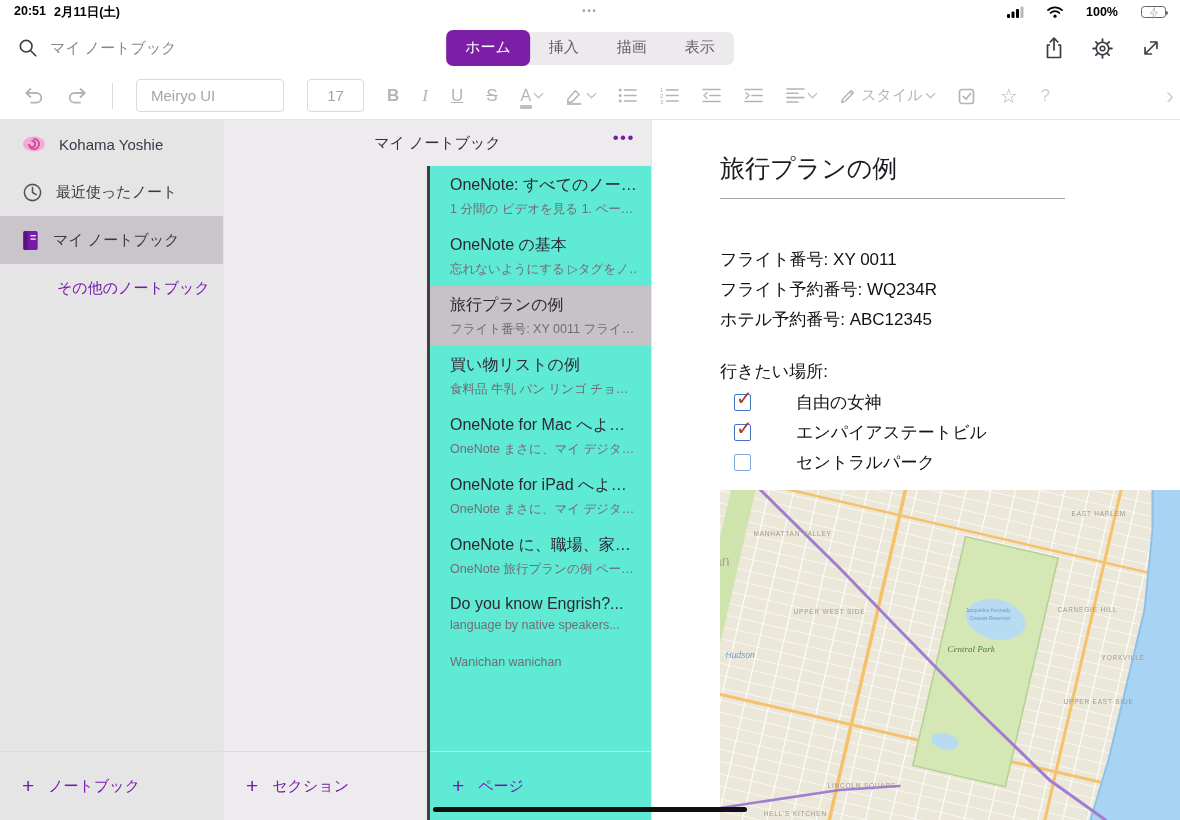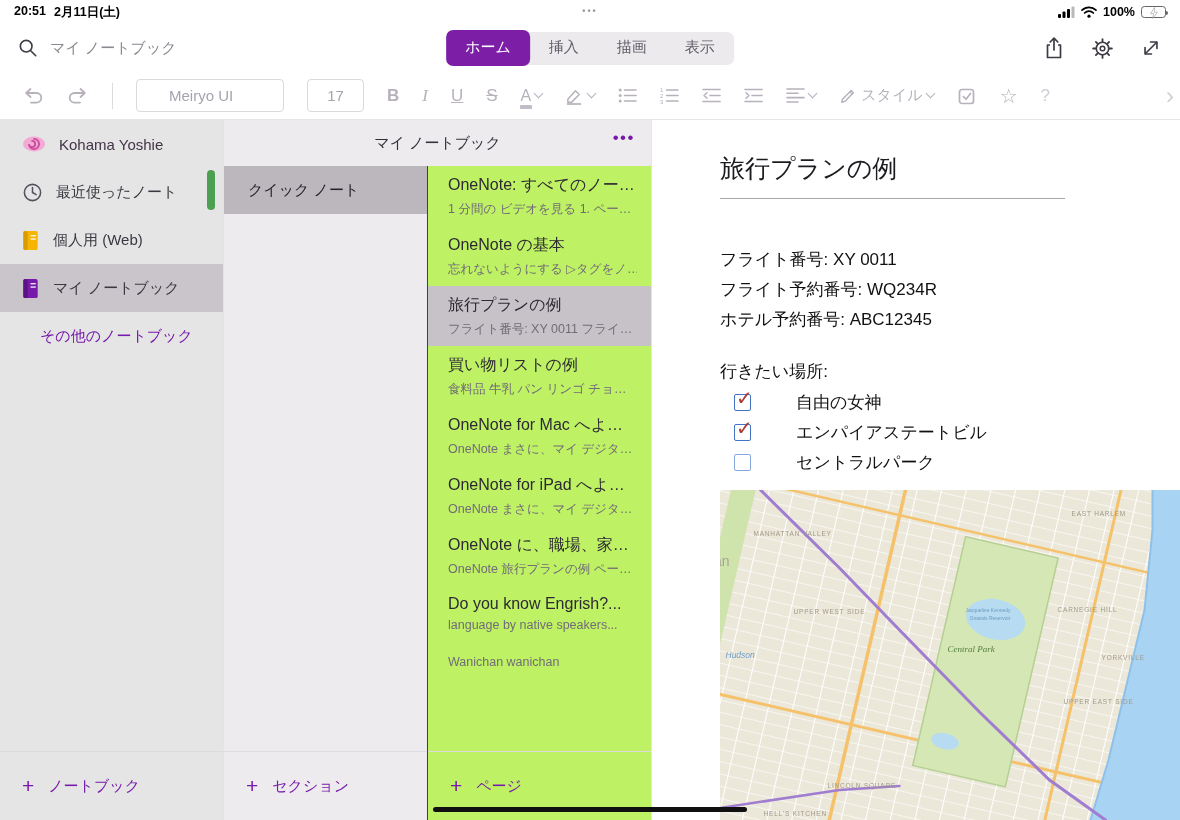--- a/index.html
+++ b/index.html
@@ -5,21 +5,21 @@
   html,body{margin:0;padding:0;}
   body{width:1180px;height:820px;overflow:hidden;font-family:"Liberation Sans","DejaVu Sans",sans-serif;background:#fff;
        -webkit-font-smoothing:antialiased;}
   .screen{position:relative;width:1180px;height:820px;background:#fff;overflow:hidden;}
   *{box-sizing:border-box;}
 
   
   .status-bar{height:24px;display:flex;align-items:center;justify-content:space-between;padding:8px 14px;font-size:12.5px;font-weight:600;color:#000;position:relative;}
   .sb-left{display:flex;gap:8px;}
   .sb-center{position:absolute;left:50%;transform:translateX(-50%);color:#97939c;font-size:9px;letter-spacing:2px;top:6px;}
-  .sb-right{display:flex;align-items:center;gap:6px;}
+  .sb-right{display:flex;align-items:center;gap:23px;}
   .battery{position:relative;width:25px;height:12px;border:1px solid #666;border-radius:3.5px;padding:1px;}
   .battery .fill{width:100%;height:100%;border-radius:2px;background:var(--battery-green);}
   .battery .cap{position:absolute;right:-3px;top:3.5px;width:2px;height:4px;background:#666;border-radius:0 2px 2px 0;}
   .battery svg{position:absolute;left:7px;top:0px;}
 
   
   .ribbon{height:48px;display:flex;align-items:center;padding:0 18px;position:relative;}
   .search-area{display:flex;align-items:center;gap:12px;color:#8b8791;font-size:15px;}
   .tabs{position:absolute;left:50%;transform:translateX(-50%);display:flex;background:#eceaed;border-radius:7px;height:33px;align-items:center;}
   .tab{padding:0 19px;height:36px;line-height:33px;font-size:15px;color:#615c67;border-radius:7px;cursor:default;}
@@ -29,54 +29,54 @@
 
   
   .toolbar{height:48px;display:flex;align-items:center;padding:0 0 0 22px;gap:23px;color:#b7b1bc;border-bottom:1px solid #e6e4e8;}
   .tb-sep{width:1px;height:26px;background:#dcd9df;}
   .tb-btn{display:flex;align-items:center;gap:4px;color:#b7b1bc;}
   .tb-letter{font-size:17px;}
   .b{font-weight:bold;}
   .i{font-style:italic;font-family:"Liberation Serif",serif;}
   .u{text-decoration:underline;}
   .s{text-decoration:line-through;}
-  .font-box{border:1px solid #dbd8de;border-radius:4px;height:33px;line-height:31px;padding:0 32px;color:#a7a2ae;font-size:15px;min-width:148px;}
+  .font-box{border:1px solid #dbd8de;border-radius:4px;height:33px;line-height:31px;padding:0 14px;color:#a7a2ae;font-size:15px;min-width:148px;}
   .size-box{border:1px solid #dbd8de;border-radius:4px;height:33px;line-height:31px;padding:0;width:57px;text-align:center;color:#a7a2ae;font-size:15px;}
   .chev{width:7px;height:7px;border-right:1.6px solid #b7b1bc;border-bottom:1.6px solid #b7b1bc;transform:rotate(45deg);margin-top:-4px;}
   .color-a{position:relative;font-size:16px;line-height:16px;}
   .color-a::after{content:"";position:absolute;left:-1px;right:-1px;bottom:-5px;height:3.5px;background:#c2bcc8;border-radius:1px;}
   .style-label{font-size:15px;color:#b7b1bc;}
   .tb-star{font-size:20px;line-height:20px;font-family:"DejaVu Sans",sans-serif;}
   .tb-help{font-size:17px;color:#cfcbd4;}
   .tb-more{margin-left:auto;font-size:24px;color:#d3cfd8;padding-right:6px;line-height:20px;}
 
   
   .content{display:flex;height:700px;position:relative;}
 
   
   .sidebar{width:224px;background:#e5e5e5;border-right:1px solid #e4e2e6;display:flex;flex-direction:column;}
   .side-row{height:48px;display:flex;align-items:center;gap:13px;padding-left:22px;font-size:15px;color:#3c3841;}
   .side-row.selected{background:var(--selected-gray);}
   .side-row .lbl{white-space:nowrap;}
   .side-row.account .lbl{color:#433448;}
-  .side-sub{height:48px;display:flex;align-items:center;padding-left:40px;font-size:15px;color:var(--accent);}
+  .side-sub{height:48px;display:flex;align-items:center;padding-left:57px;font-size:15px;color:var(--accent);}
   .col-footer{margin-top:auto;height:69px;border-top:1px solid #dedbe0;display:flex;align-items:center;}
   .footer-btn{display:flex;align-items:center;gap:14px;color:var(--accent);font-size:15px;padding-left:22px;}
   .plus{font-size:21px;line-height:20px;font-weight:400;}
 
   
   .panel{width:427px;display:flex;flex-direction:column;background:#edebee;}
   .panel-header{height:46px;display:flex;align-items:center;justify-content:center;position:relative;font-size:15px;color:#34303a;}
   .panel-menu{position:absolute;right:16px;top:8px;color:var(--accent);font-size:17px;letter-spacing:1.5px;}
   .panel-body{flex:1;display:flex;min-height:0;}
   .sections-col{width:203px;background:#edebee;display:flex;flex-direction:column;}
   .section-item{height:48px;line-height:48px;padding-left:24px;font-size:15px;color:#26232b;position:relative;white-space:nowrap;}
   .section-item.selected{background:var(--section-selected);}
   .green-bar{position:absolute;left:-17px;top:4px;width:8px;height:40px;border-radius:4px;background:var(--section-green);z-index:3;}
-  .pages-col{width:224px;background:#bef264;border-left:1px solid #404040;display:flex;flex-direction:column;}
+  .pages-col{width:224px;background:#5eead4;border-left:3px solid #404040;display:flex;flex-direction:column;}
   .pages-list{flex:1;overflow:hidden;}
   .page-item{height:60px;padding:9px 14px 0 20px;}
   .page-item.selected{background:#c6c2c8;}
   .pi-title{font-size:16px;color:#2d2933;white-space:nowrap;overflow:hidden;text-overflow:clip;margin-bottom:5px;}
   .pi-prev{font-size:12.5px;color:#716c77;white-space:nowrap;overflow:hidden;}
 
   
   .note{flex:1;background:#fff;position:relative;padding:32px 0 0 68px;overflow:hidden;border-left:1px solid #e6e4e8;}
   .note-title{font-size:25px;color:#1d1b20;font-weight:400;}
   .title-rule{width:345px;border-bottom:1px solid #a9a5ad;margin-top:13px;}
@@ -298,29 +298,20 @@
         </svg>
         <span class="lbl">Kohama Yoshie</span>
       </div>
       <div class="side-row">
         <svg width="21" height="21" viewBox="0 0 22 22">
           <circle cx="11" cy="11" r="8.5" fill="none" stroke="#55505d" stroke-width="1.6"></circle>
           <polyline points="11,5.8 11,11 14.8,13.2" fill="none" stroke="#55505d" stroke-width="1.6" stroke-linecap="round"></polyline>
         </svg>
         <span class="lbl">最近使ったノート</span>
       </div>
-      <div class="side-row">
-        <svg width="18" height="21" viewBox="0 0 18 22">
-          <rect x="1" y="1" width="15" height="20" rx="2" fill="#f7b400"></rect>
-          <rect x="1" y="1" width="4.5" height="20" rx="2" fill="#d99c00"></rect>
-          <line x1="8.5" y1="6" x2="14" y2="6" stroke="#fff" stroke-width="1.3"></line>
-          <line x1="8.5" y1="9.5" x2="14" y2="9.5" stroke="#fff" stroke-width="1.3"></line>
-        </svg>
-        <span class="lbl">個人用 (Web)</span>
-      </div>
       <div class="side-row selected">
         <svg width="18" height="21" viewBox="0 0 18 22">
           <rect x="1" y="1" width="15" height="20" rx="2" fill="#7719aa"></rect>
           <rect x="1" y="1" width="4.5" height="20" rx="2" fill="#5c1283"></rect>
           <line x1="8.5" y1="6" x2="14" y2="6" stroke="#fff" stroke-width="1.3"></line>
           <line x1="8.5" y1="9.5" x2="14" y2="9.5" stroke="#fff" stroke-width="1.3"></line>
         </svg>
         <span class="lbl">マイ ノートブック</span>
       </div>
       <div class="side-sub">その他のノートブック</div>
@@ -332,24 +323,20 @@
       </div>
     </aside>
 
     <div class="panel">
       <div class="panel-header">
         <span>マイ ノートブック</span>
         <span class="panel-menu">•••</span>
       </div>
       <div class="panel-body">
         <div class="sections-col">
-          <div class="section-item selected">
-            <span class="green-bar"></span>
-            <span>クイック ノート</span>
-          </div>
           <div class="col-footer">
             <div class="footer-btn">
               <span class="plus">+</span>
               <span>セクション</span>
             </div>
           </div>
         </div>
         <div class="pages-col">
           <div class="pages-list">
             <div class="page-item">

